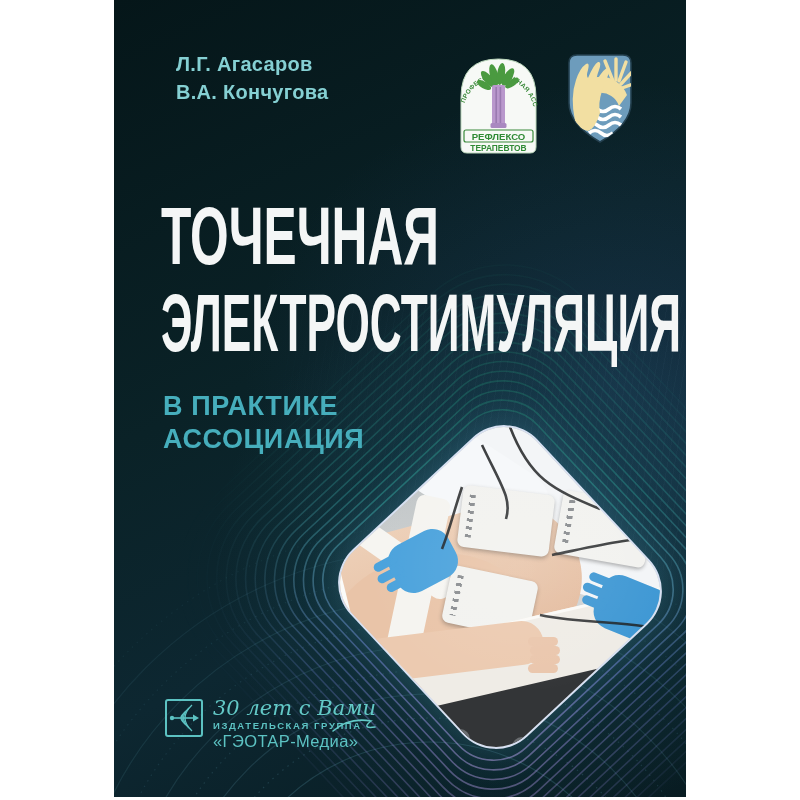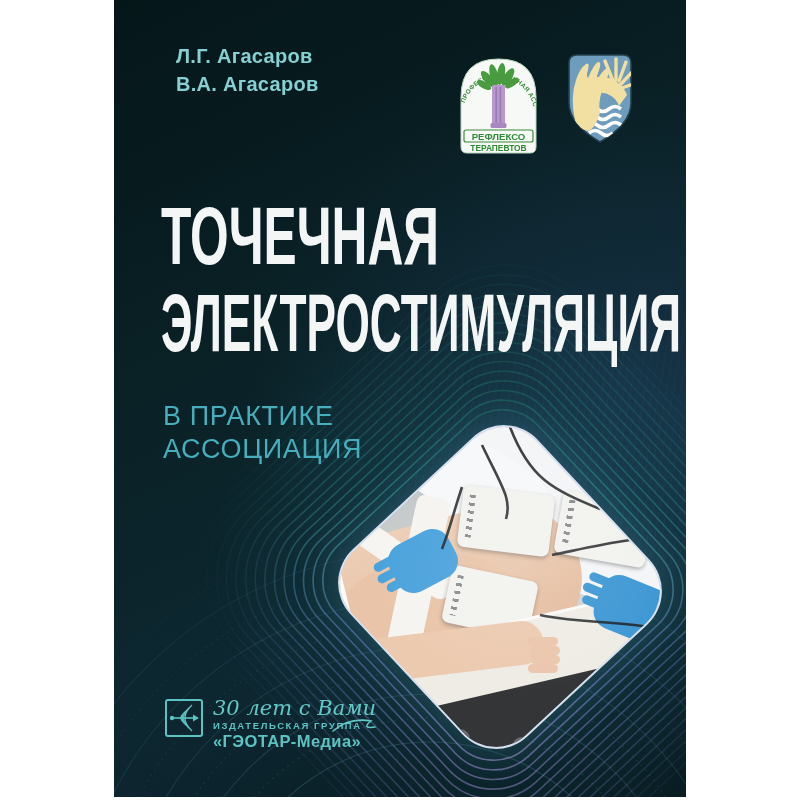--- a/index.html
+++ b/index.html
@@ -15,34 +15,34 @@
   }
   .stripes{
     position:absolute;left:120px;top:300px;width:452px;height:270px;opacity:.5;pointer-events:none;
     background:repeating-linear-gradient(100deg, rgba(160,200,215,.06) 0 1px, transparent 1px 7px);
     -webkit-mask-image:linear-gradient(90deg,transparent,#000 55%);
             mask-image:linear-gradient(90deg,transparent,#000 55%);
   }
   .ripples{position:absolute;left:0;top:0;pointer-events:none;}
 
   
-  .authors{position:absolute;left:62px;top:42px;color:#85d0d3;font-weight:bold;
+  .authors{position:absolute;left:62px;top:50px;color:#85d0d3;font-weight:bold;
     font-size:20px;line-height:28px;letter-spacing:.3px;}
   .title-svg{position:absolute;left:0;top:192px;}
   .title-svg text{font-family:"Liberation Sans",sans-serif;font-weight:bold;fill:#f4f6f6;}
-  .subtitle{position:absolute;left:49px;top:390px;color:#46aebc;font-weight:normal;
-    font-size:27px;line-height:33px;letter-spacing:.6px;margin-top:10px;}
+  .subtitle{position:absolute;left:49px;top:390px;color:#46aebc;font-weight:bold;
+    font-size:27px;line-height:33px;letter-spacing:.6px;}
 
   
   .publisher{position:absolute;left:50px;top:697px;display:flex;align-items:flex-start;color:#5cc2c2;justify-content:space-between;}
   .pub-texts{margin-left:9px;position:relative;}
   .pub-script{font-family:"DejaVu Serif",serif;font-style:italic;font-size:21px;line-height:22px;color:#63c9c7;white-space:nowrap;}
   .pub-flourish{position:absolute;left:118px;top:18px;}
   .pub-group{font-size:9.5px;font-weight:bold;letter-spacing:1.6px;margin-top:1px;white-space:nowrap;}
-  .pub-name{font-size:16.5px;font-weight:bold;letter-spacing:.4px;margin-top:1px;white-space:nowrap;}
+  .pub-name{font-size:16.5px;font-weight:normal;letter-spacing:.4px;margin-top:1px;white-space:nowrap;}
 
   
   .logo-reflexo{position:absolute;left:337px;top:47px;}
   .logo-shield{position:absolute;left:449px;top:49px;}
 
   
   .photo-diamond{
     position:absolute;left:258px;top:459px;width:252px;height:252px;
     transform:rotate(47deg);border-radius:46px;overflow:hidden;
     border:2px solid rgba(215,225,245,.9);
@@ -134,21 +134,21 @@
         <rect x="142" y="343" width="484" height="484" rx="100" transform="rotate(47 384 585)" opacity="0.26"></rect>
         <rect x="134" y="335" width="500" height="500" rx="104" transform="rotate(47 384 585)" opacity="0.22"></rect>
         <rect x="126" y="327" width="516" height="516" rx="108" transform="rotate(47 384 585)" opacity="0.18"></rect>
       </g>
   </svg>
 
   <div class="stripes"></div>
 
   <div class="authors">
     <div>Л.Г. Агасаров</div>
-    <div>В.А. Агасаров</div>
+    <div>В.А. Кончугова</div>
   </div>
 
   <svg class="logo-reflexo" width="95" height="112" viewBox="0 0 95 112">
     <defs>
       <path id="arcTextPath" d="M 13,58 A 36,38 0 0 1 82,58" fill="none"></path>
     </defs>
     <path d="M10,100 Q10,106 16,106 H79 Q85,106 85,100 V50 Q85,12 47.5,12 Q10,12 10,50 Z" fill="#f7f9f6" stroke="#bcd8bc" stroke-width="1"></path>
     <text font-size="6.4" font-weight="bold" fill="#3a8a3a" letter-spacing="0.2">
       <textPath href="#arcTextPath" startOffset="2">ПРОФЕССИОНАЛЬНАЯ АССОЦИАЦИЯ</textPath>
     </text>

